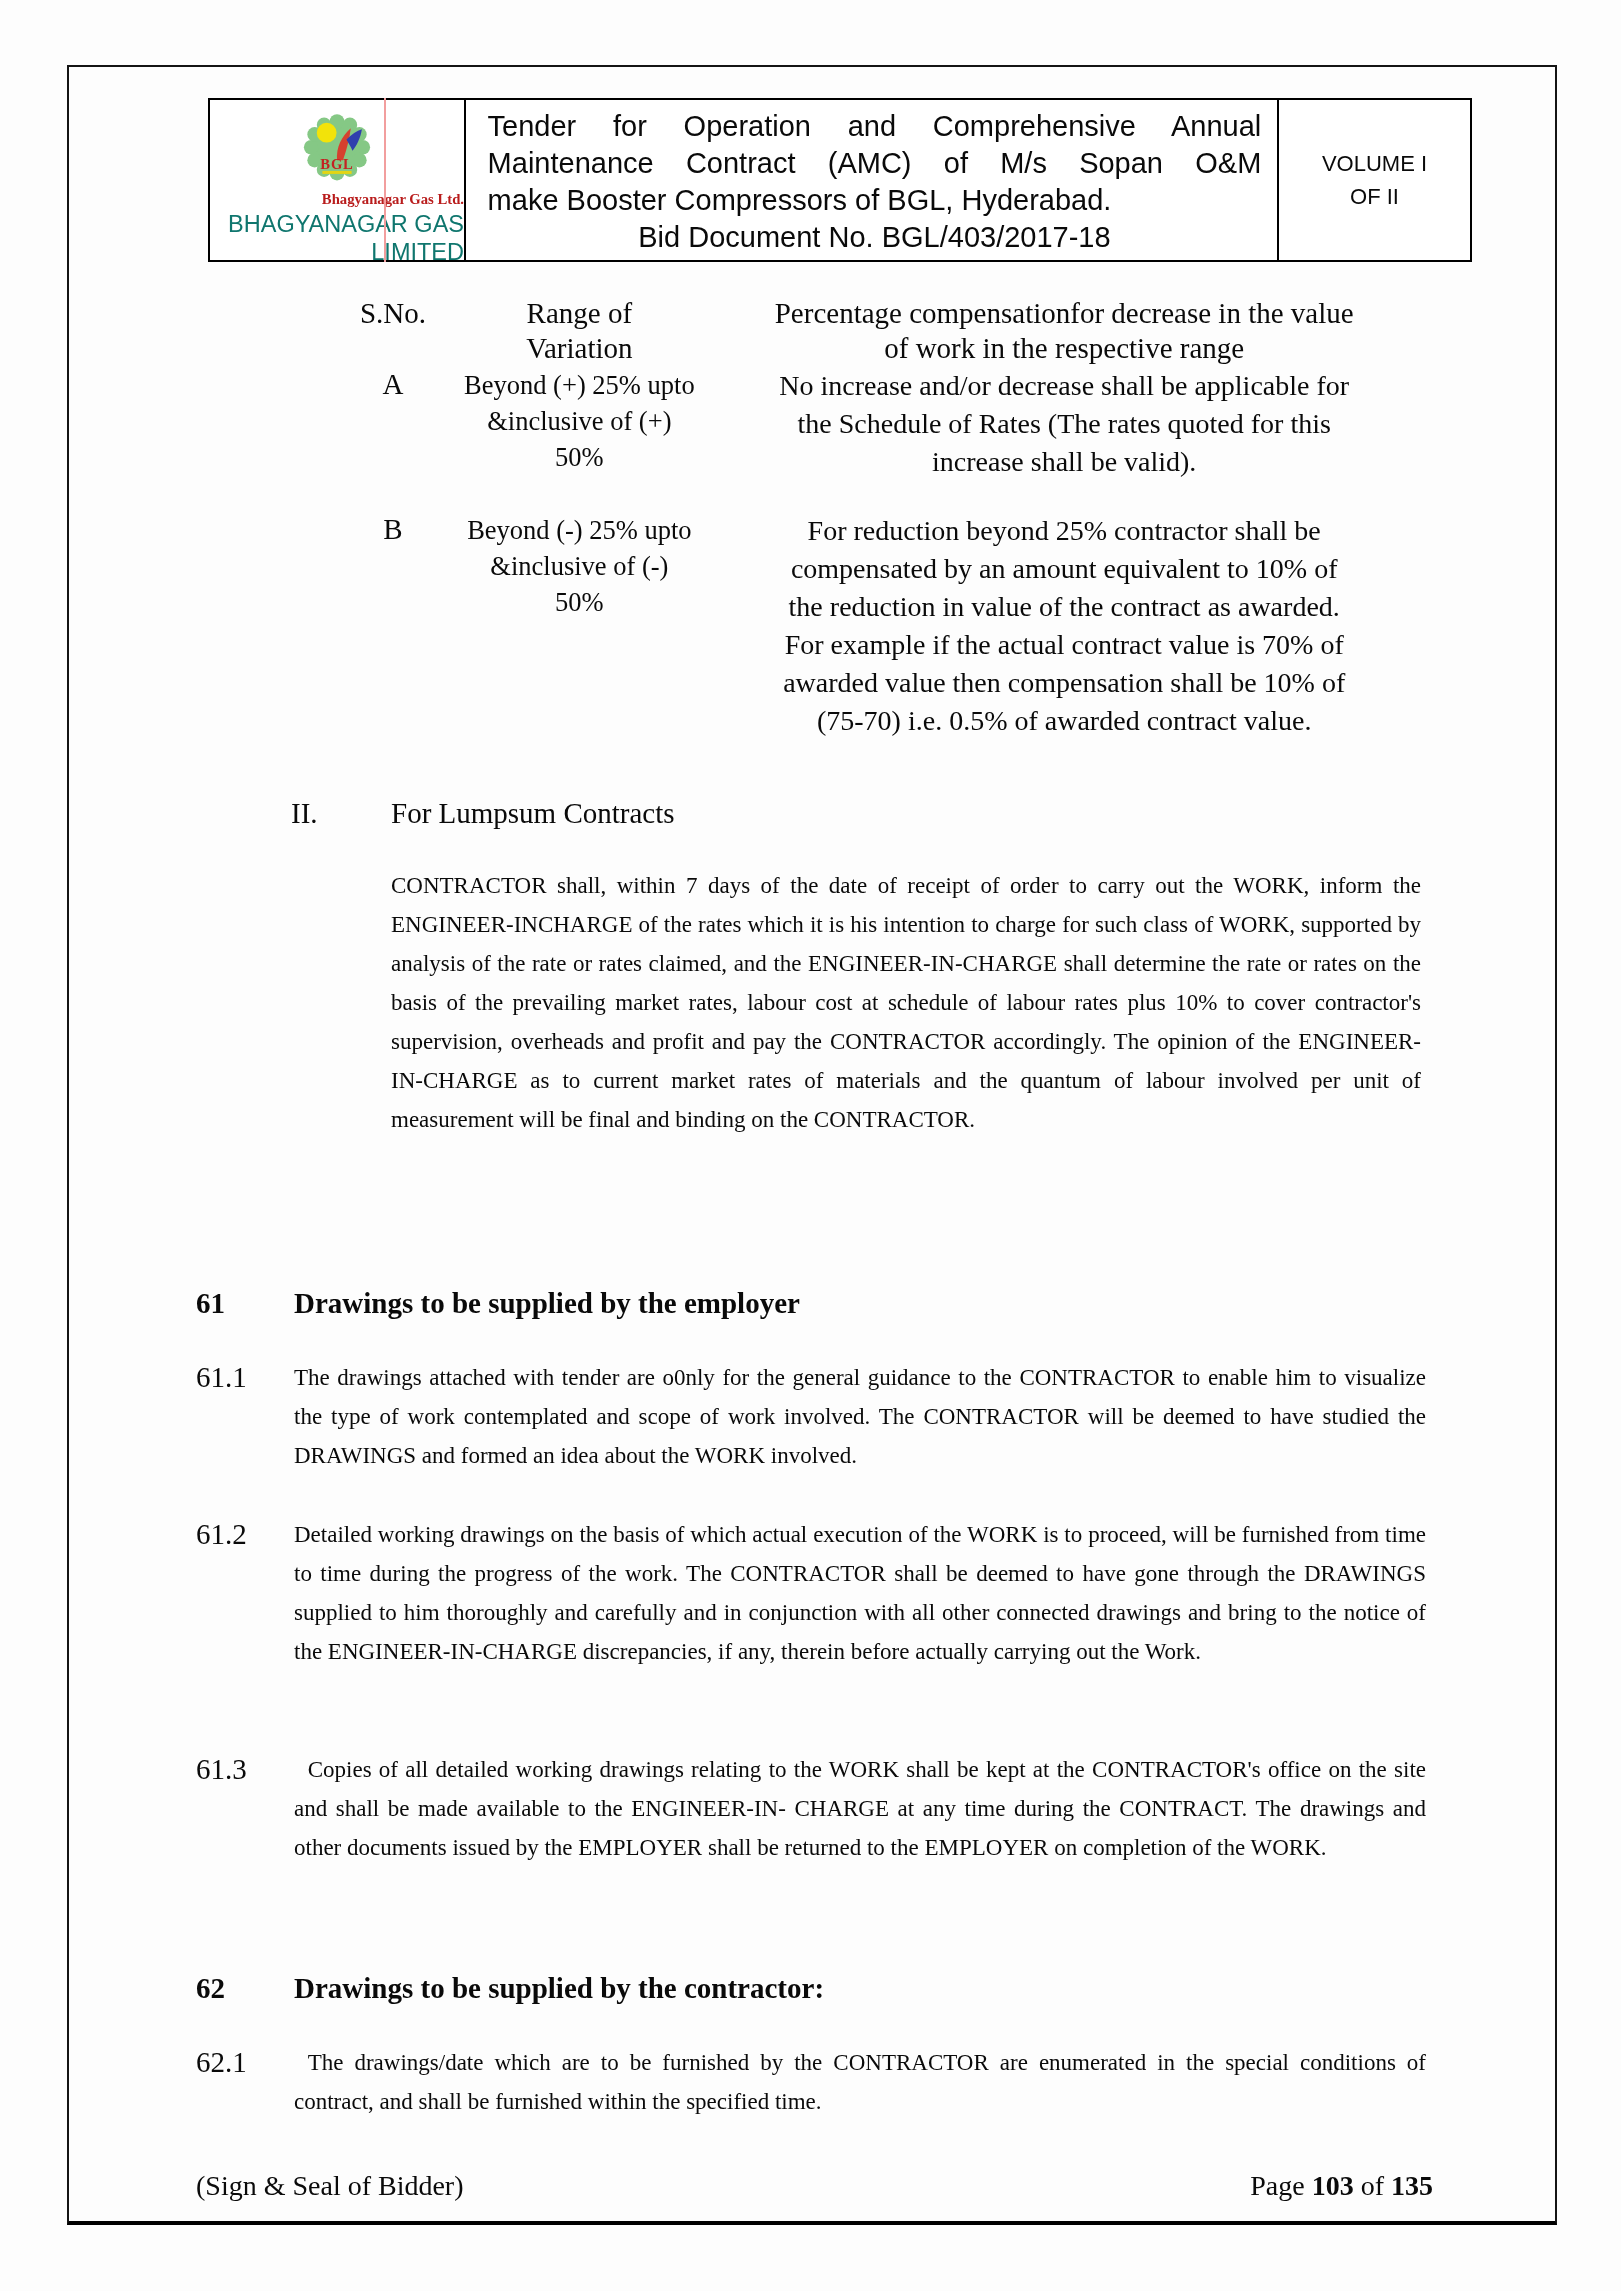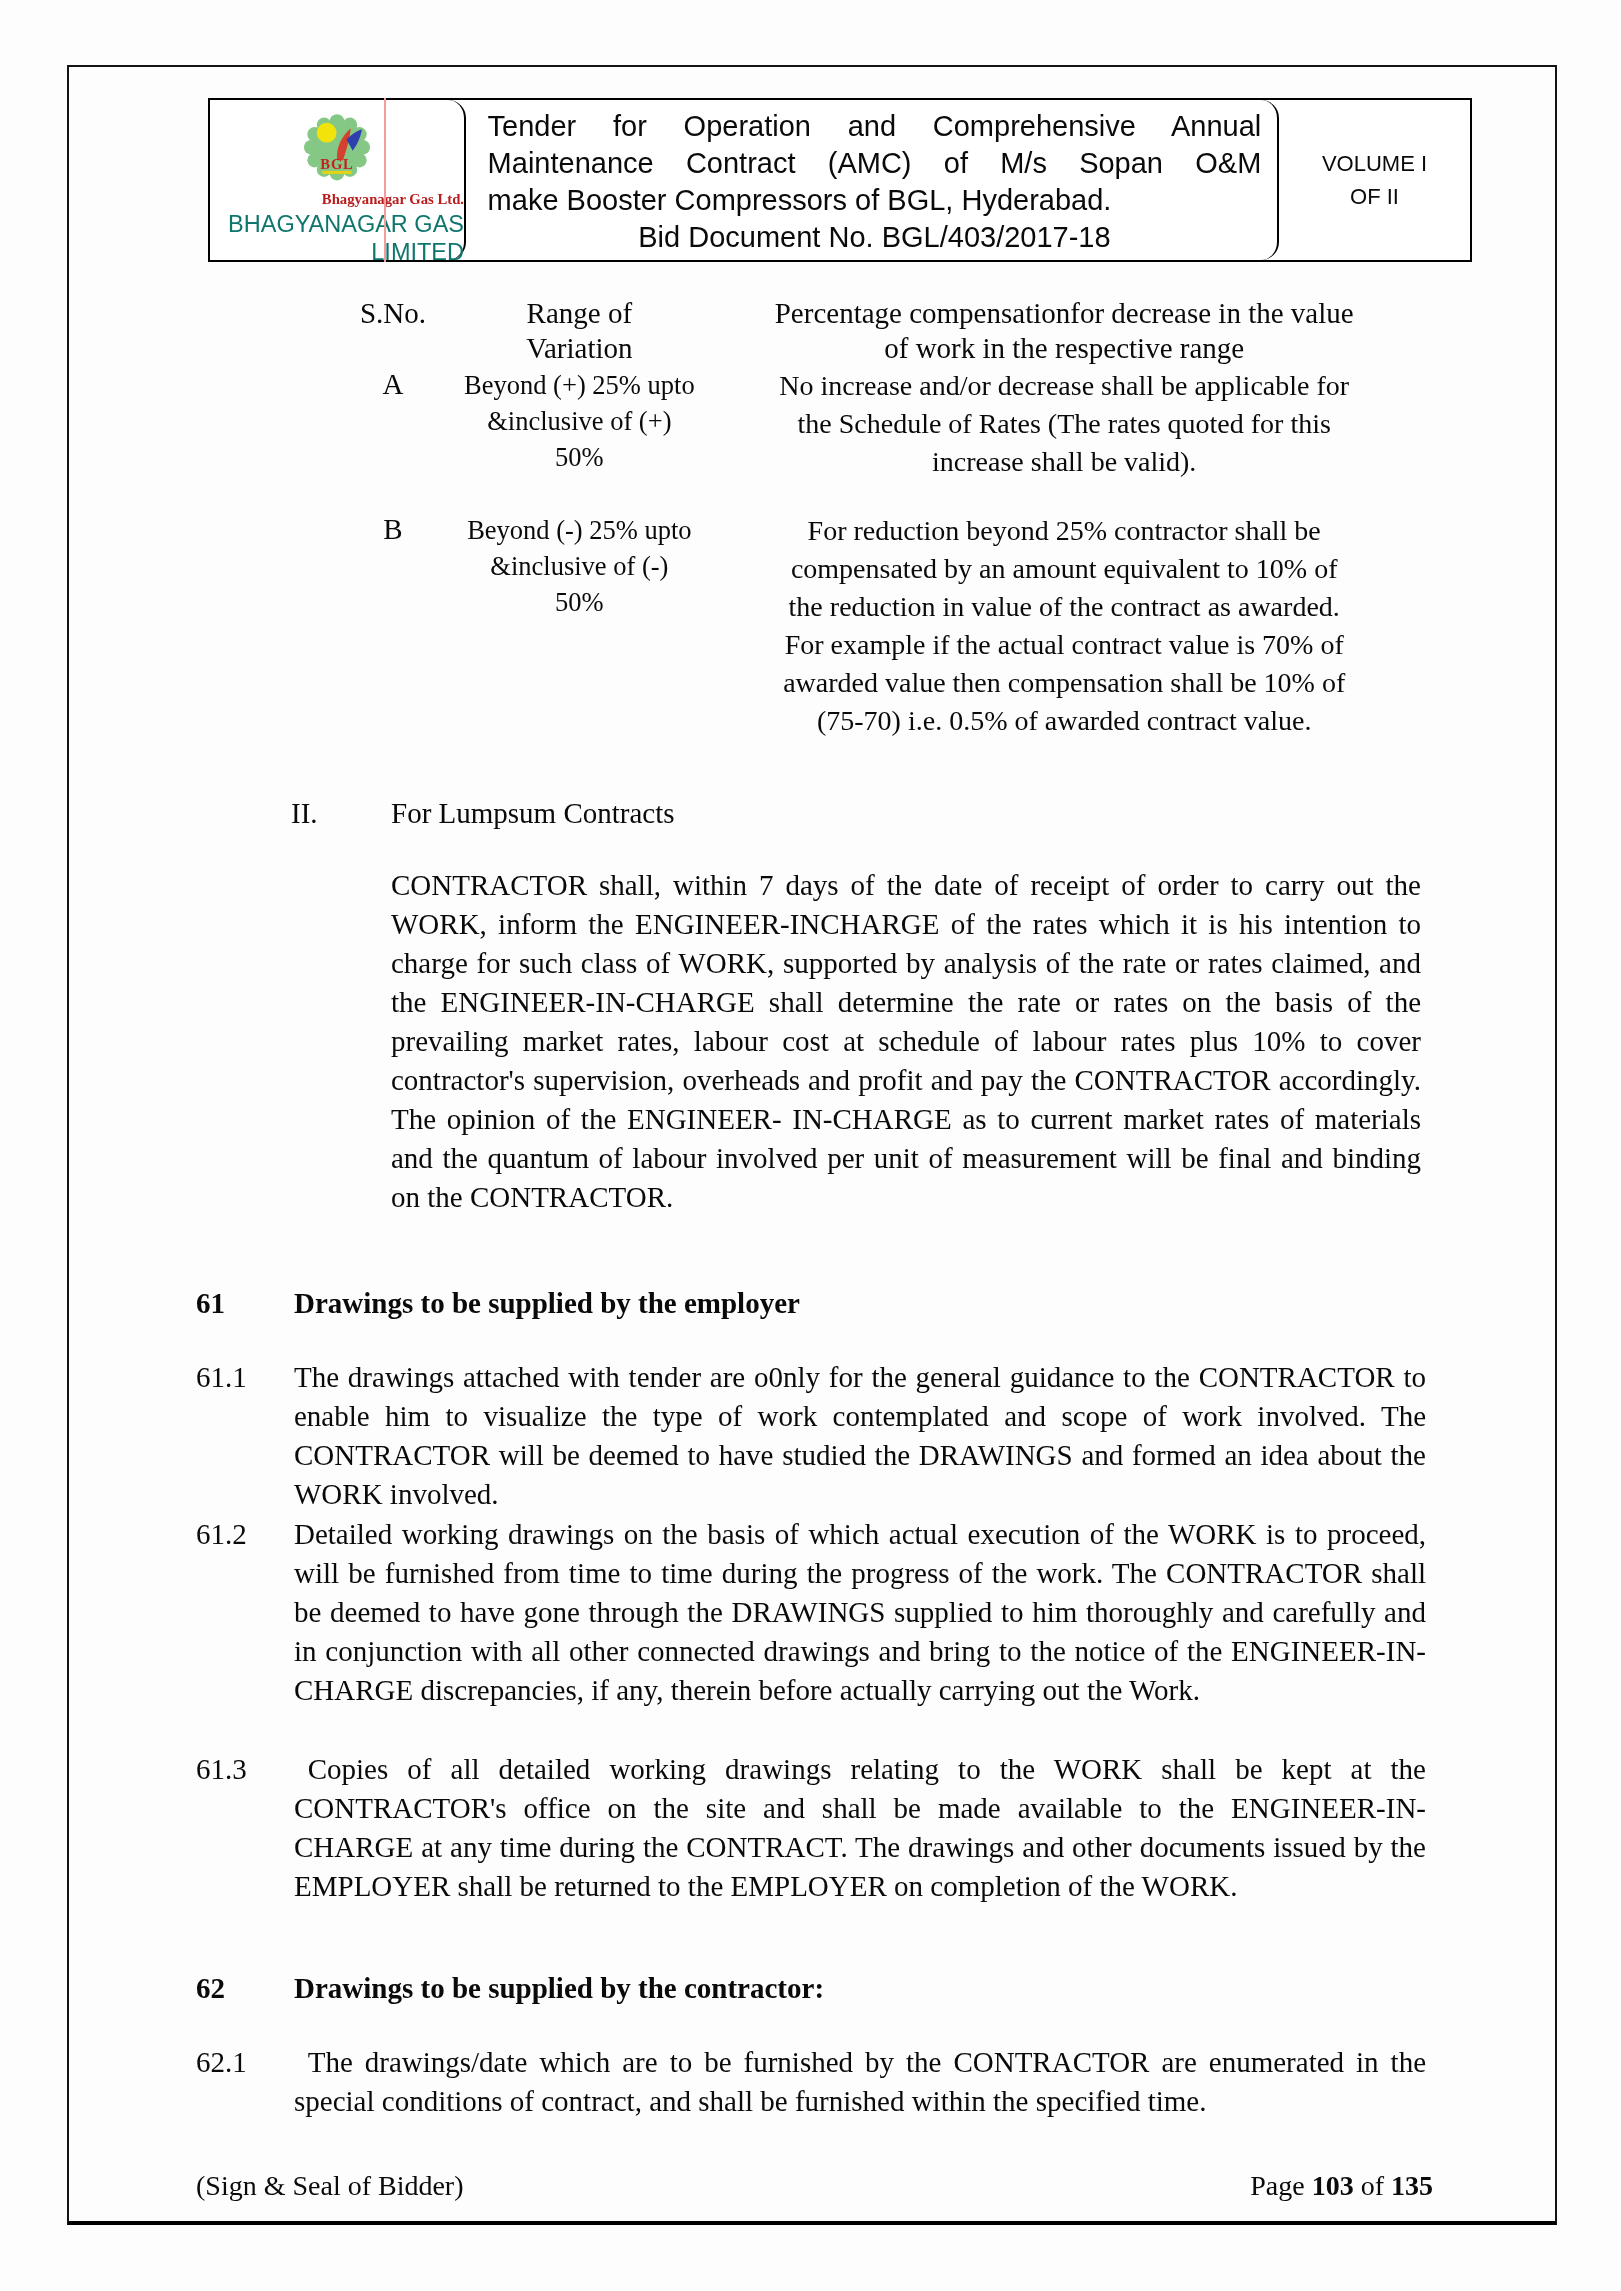--- a/index.html
+++ b/index.html
@@ -4,21 +4,21 @@
 <style>
   html,body{margin:0;padding:0;background:#ffffff;}
   .page{position:relative;width:1621px;height:2292px;background:#fdfdfd;overflow:hidden;
         font-family:"Liberation Serif","DejaVu Serif",serif;color:#0a0a0a;}
   .frame{position:absolute;left:67px;top:65px;width:1490px;height:2160px;box-sizing:border-box;
          border:2px solid #141414;border-bottom:4.9px solid #000;}
 
   
   .hdr{position:absolute;left:139px;top:31px;width:1264px;height:164px;box-sizing:border-box;
        border:2px solid #000;display:flex;background:#fff;}
-  .hdr-cell{box-sizing:border-box;height:100%;border-radius:18px;}
+  .hdr-cell{box-sizing:border-box;height:100%;}
   .cell-logo{width:256px;border-right:2px solid #000;position:relative;text-align:right;}
   .cell-title{width:813px;border-right:2px solid #000;padding:7.8px 15.7px 0 21.6px;
               font-family:"Liberation Sans","DejaVu Sans",sans-serif;font-size:29px;line-height:37px;}
   .cell-vol{flex:1;display:flex;flex-direction:column;align-items:center;justify-content:center;
             font-family:"Liberation Sans","DejaVu Sans",sans-serif;font-size:22px;line-height:33px;}
   .tl{white-space:nowrap;}
   .tl.just{text-align:justify;text-align-last:justify;white-space:normal;}
   .tl.center{text-align:center;}
   .logo-svg{display:block;margin:3.9px auto 0 auto;}
   .logo-caption{font-size:14.7px;font-weight:bold;color:#b91c1c;line-height:15.7px;margin-top:-2px;}
@@ -30,21 +30,21 @@
   .vt-row{position:absolute;left:265px;width:1068px;display:flex;align-items:flex-start;}
   .vt-c1{width:118px;text-align:center;font-size:29px;line-height:35px;}
   .vt-c2{width:255px;text-align:center;font-size:26.5px;line-height:36px;white-space:pre-line;}
   .vt-c3{width:676px;margin-left:19.6px;text-align:center;font-size:28px;line-height:38px;white-space:pre-line;}
   .vt-head .vt-c2,.vt-head .vt-c3{font-size:29px;line-height:35px;}
 
   
   .sec-num{position:absolute;font-size:29px;line-height:39px;}
   .sec-title{position:absolute;font-size:29px;line-height:39px;}
   .sec-title.bold{font-weight:bold;}
-  .body-par{position:absolute;font-size:29px;line-height:39px;text-align:justify;}
+  .body-par{position:absolute;font-size:23px;line-height:39px;text-align:justify;}
   .w-ii{left:322px;width:1030px;}
   .w-item{left:225px;width:1132px;}
   .indent{text-indent:13.7px;}
 
   
   .footer{position:absolute;left:127px;top:2101px;width:1237px;display:flex;
           justify-content:space-between;font-size:28px;line-height:35px;}
   .pg b{font-weight:bold;}
 </style>
 </head>

